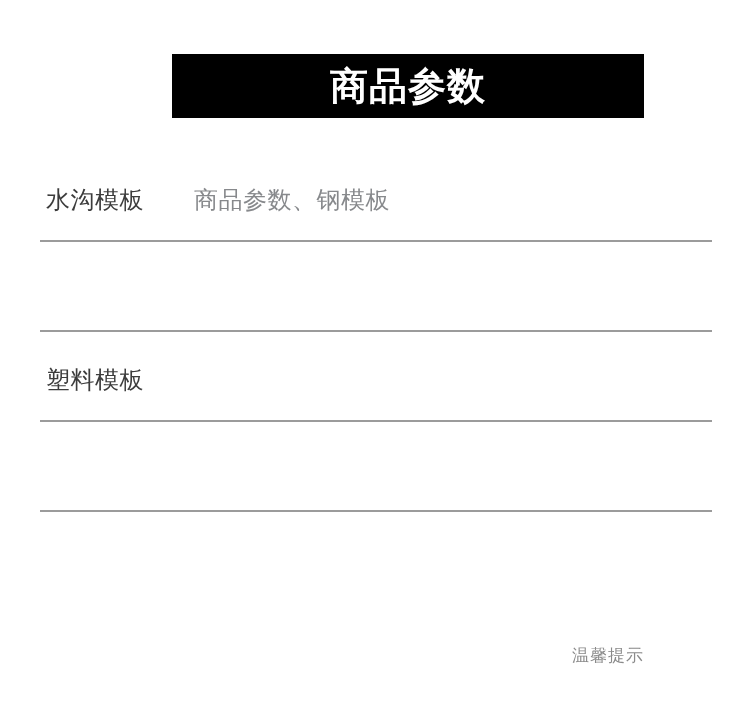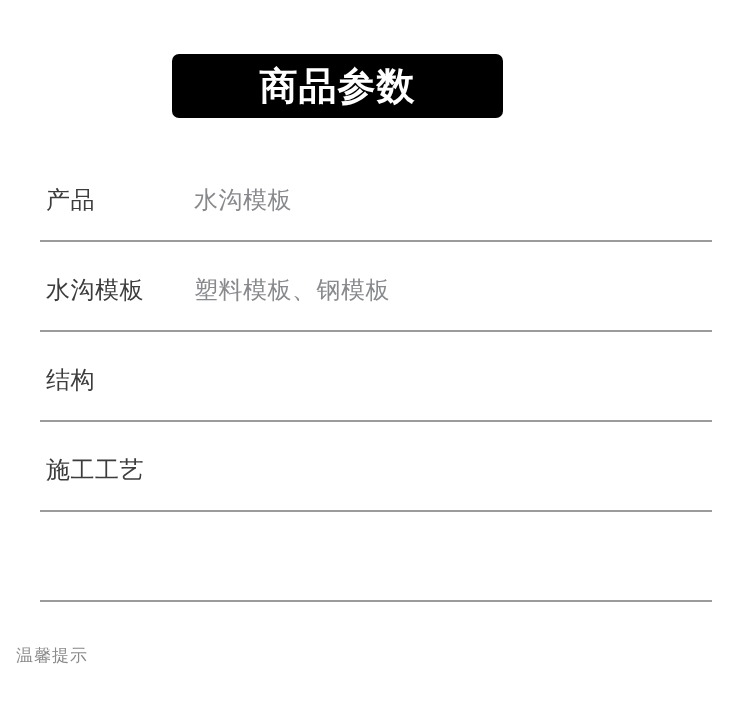--- a/index.html
+++ b/index.html
@@ -13,27 +13,26 @@
   .page {
     position: relative;
     width: 750px;
     height: 720px;
     background: var(--page-bg, #ffffff);
   }
   .header-banner {
     position: absolute;
     left: 172px;
     top: 54px;
-    width: 331px;
+    width: 472px;
     height: 64px;
     background: var(--banner-bg, #000000);
     display: flex;
     align-items: center;
     justify-content: center;
-    border-radius: 7px;
   }
   .header-banner .title {
     color: var(--banner-fg, #ffffff);
     font-size: 38px;
     font-weight: bold;
     letter-spacing: 1px;
     line-height: 1;
   }
   .spec-table {
     position: absolute;
@@ -58,56 +57,51 @@
   }
   .spec-value {
     flex: 1 1 auto;
     font-size: 24px;
     letter-spacing: 0.5px;
     color: var(--value-color, #87898c);
     white-space: nowrap;
   }
   .footer-note {
     position: absolute;
-    left: 16px;
+    left: 0;
     top: 644px;
     width: 644px;
-    text-align: left;
+    text-align: right;
     font-size: 17px;
     letter-spacing: 1px;
     color: var(--footer-color, #8a8a8a);
   }
 </style>
 </head>
 <body>
 
 <div class="page">
 
   <div class="header-banner">
     <span class="title">商品参数</span>
   </div>
 
   <div class="spec-table">
 
+
       <div class="spec-row">
-        <div class="spec-label">产品</div>
-        <div class="spec-value">水沟模板</div>
+        <div class="spec-label">水沟模板</div>
+        <div class="spec-value">商品参数、钢模板</div>
       </div>
 
       <div class="spec-row">
-        <div class="spec-label">水沟模板</div>
-        <div class="spec-value">塑料模板、钢模板</div>
       </div>
 
       <div class="spec-row">
-        <div class="spec-label">结构</div>
-      </div>
-
-      <div class="spec-row">
-        <div class="spec-label">施工工艺</div>
+        <div class="spec-label">塑料模板</div>
       </div>
 
       <div class="spec-row">
       </div>
     </div>
 
   <div class="footer-note">温馨提示</div>
 
 </div>
 

